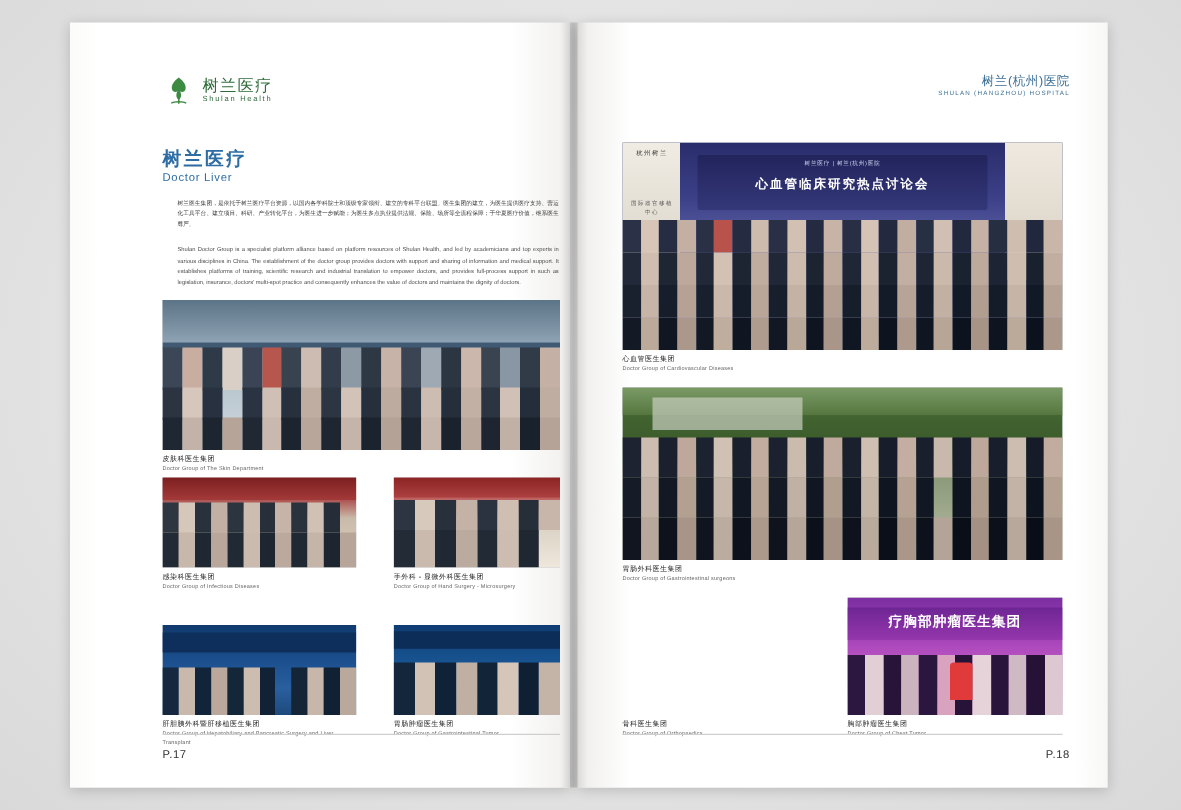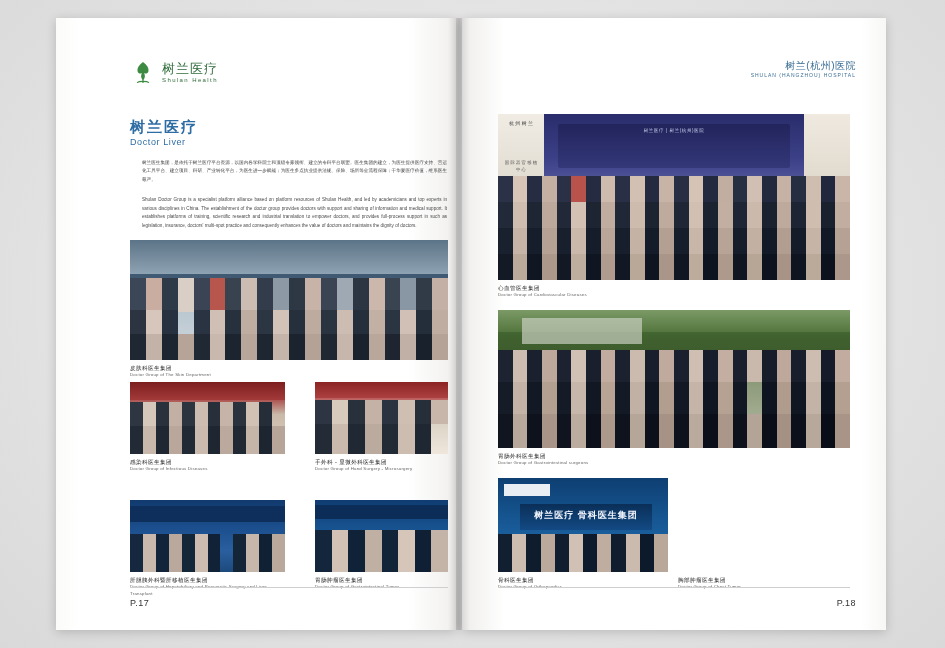--- a/index.html
+++ b/index.html
@@ -289,20 +289,21 @@
     <div class="photo" style="left:36px;top:96px;width:352px;height:166px;">
       <div class="hall" style="background:linear-gradient(to bottom,#2a2d6b 0%,#3b3f86 26%,#5a5fa3 48%,#8b8fb8 70%,#c8c9d8 100%);"></div>
 
       <div style="position:absolute;left:0;top:0;width:46px;height:110px;background:linear-gradient(to bottom,#f0ece4,#d9d3c6);"></div>
       <div style="position:absolute;right:0;top:0;width:46px;height:110px;background:linear-gradient(to bottom,#efe9e0,#d6d0c2);"></div>
       <div style="position:absolute;left:4px;top:6px;width:38px;font-size:5px;color:#3a3a3a;line-height:1.5;text-align:center;">杭 州 树 兰</div>
       <div style="position:absolute;left:4px;top:46px;width:38px;font-size:4.4px;color:#555;line-height:1.5;text-align:center;">国 际 器 官 移 植 中 心</div>
 
       <div style="position:absolute;left:60px;top:10px;right:60px;height:44px;background:linear-gradient(to bottom,#22245c,#343879);border-radius:2px;"></div>
       <div style="position:absolute;left:60px;top:14px;right:60px;text-align:center;font-size:4.5px;color:#cdd3ef;letter-spacing:.6px;">树兰医疗 | 树兰(杭州)医院</div>
+      <div style="position:absolute;left:60px;top:26px;right:60px;text-align:center;font-size:10px;color:#ffffff;letter-spacing:1.6px;font-weight:bold;">心血管临床研究热点讨论会</div>
 
       <div class="rowppl" style="top:62px;height:26px;">
         <i style="background:#2b3247"></i>
           <i style="background:#d7c5b8"></i>
           <i style="background:#262d42"></i>
           <i style="background:#c3b0a3"></i>
         <i style="background:#2a3146"></i>
           <i style="background:#b8534c"></i>
           <i style="background:#252c41"></i>
           <i style="background:#cdbbae"></i>
@@ -488,45 +489,45 @@
           <i style="background:#b8a79b"></i>
           <i style="background:#080d18"></i>
           <i style="background:#a89588"></i>
       </div>
     </div>
     <div class="cap" style="left:36px;top:434px;">
       <div class="cn">胃肠外科医生集团</div>
       <div class="en">Doctor Group of Gastrointestinal surgeons</div>
     </div>
 
-    <div class="photo" style="left:36px;top:460px;width:170px;height:94px;">
-      <div class="hall" style="background:linear-gradient(to bottom,#0e3f72 0%,#15548f 40%,#1c62a1 68%,#123c6c 100%);"></div>
-      <div style="position:absolute;left:6px;top:6px;width:46px;height:12px;background:#e9eef4;"></div>
-      <div style="position:absolute;left:22px;top:26px;right:16px;height:26px;background:linear-gradient(to bottom,#0a2f58,#134a84);"></div>
-      <div style="position:absolute;left:22px;top:31px;right:16px;text-align:center;font-size:9px;color:#f3f7ff;letter-spacing:1px;font-weight:bold;">树兰医疗 骨科医生集团</div>
-      <div class="rowppl" style="top:56px;height:38px;">
-        <i style="background:#111f31"></i>
-          <i style="background:#cdbcb0"></i>
-          <i style="background:#0e1c2e"></i>
-          <i style="background:#bba99c"></i>
-        <i style="background:#101e30"></i>
-          <i style="background:#d1c0b4"></i>
-          <i style="background:#0d1b2d"></i>
-          <i style="background:#bfada0"></i>
-        <i style="background:#0f1d2f"></i>
-          <i style="background:#cbbaae"></i>
-          <i style="background:#0c1a2c"></i>
-          <i style="background:#b9a79a"></i>
-      </div>
-    </div>
     <div class="cap" style="left:36px;top:558px;">
       <div class="cn">骨科医生集团</div>
       <div class="en">Doctor Group of Orthopaedics</div>
     </div>
 
+    <div class="photo" style="left:216px;top:460px;width:172px;height:94px;">
+      <div class="hall" style="background:linear-gradient(to bottom,#7b2fa0 0%,#9a3bb5 26%,#b44fbf 48%,#d07ccd 74%,#e6b6e2 100%);"></div>
+      <div style="position:absolute;left:0;top:8px;right:0;height:26px;background:linear-gradient(to bottom,#6e2694,#9536ad);"></div>
+      <div style="position:absolute;left:0;top:12px;right:0;text-align:center;font-size:11px;color:#ffffff;letter-spacing:.8px;font-weight:bold;">疗胸部肿瘤医生集团</div>
+      <div class="rowppl" style="top:46px;height:48px;">
+        <i style="background:#2b1740"></i>
+          <i style="background:#e2cfd6"></i>
+          <i style="background:#281438"></i>
+          <i style="background:#cbb4bd"></i>
+        <i style="background:#2a163e"></i>
+          <i style="background:#d9a3c0"></i>
+          <i style="background:#271337"></i>
+          <i style="background:#e6d2d9"></i>
+        <i style="background:#29153c"></i>
+          <i style="background:#cfb9c2"></i>
+          <i style="background:#261236"></i>
+          <i style="background:#ddc8d1"></i>
+      </div>
+      <div style="position:absolute;left:82px;top:52px;width:18px;height:30px;background:#e03a3a;border-radius:3px 3px 0 0;"></div>
+    </div>
     <div class="cap" style="left:216px;top:558px;">
       <div class="cn">胸部肿瘤医生集团</div>
       <div class="en">Doctor Group of Chest Tumor</div>
     </div>
 
     <div class="rule" style="left:36px;bottom:42px;width:352px;"></div>
     <div class="pagenum" style="right:30px;">P.18</div>
   </div>
 
   <div class="gutter"></div>

